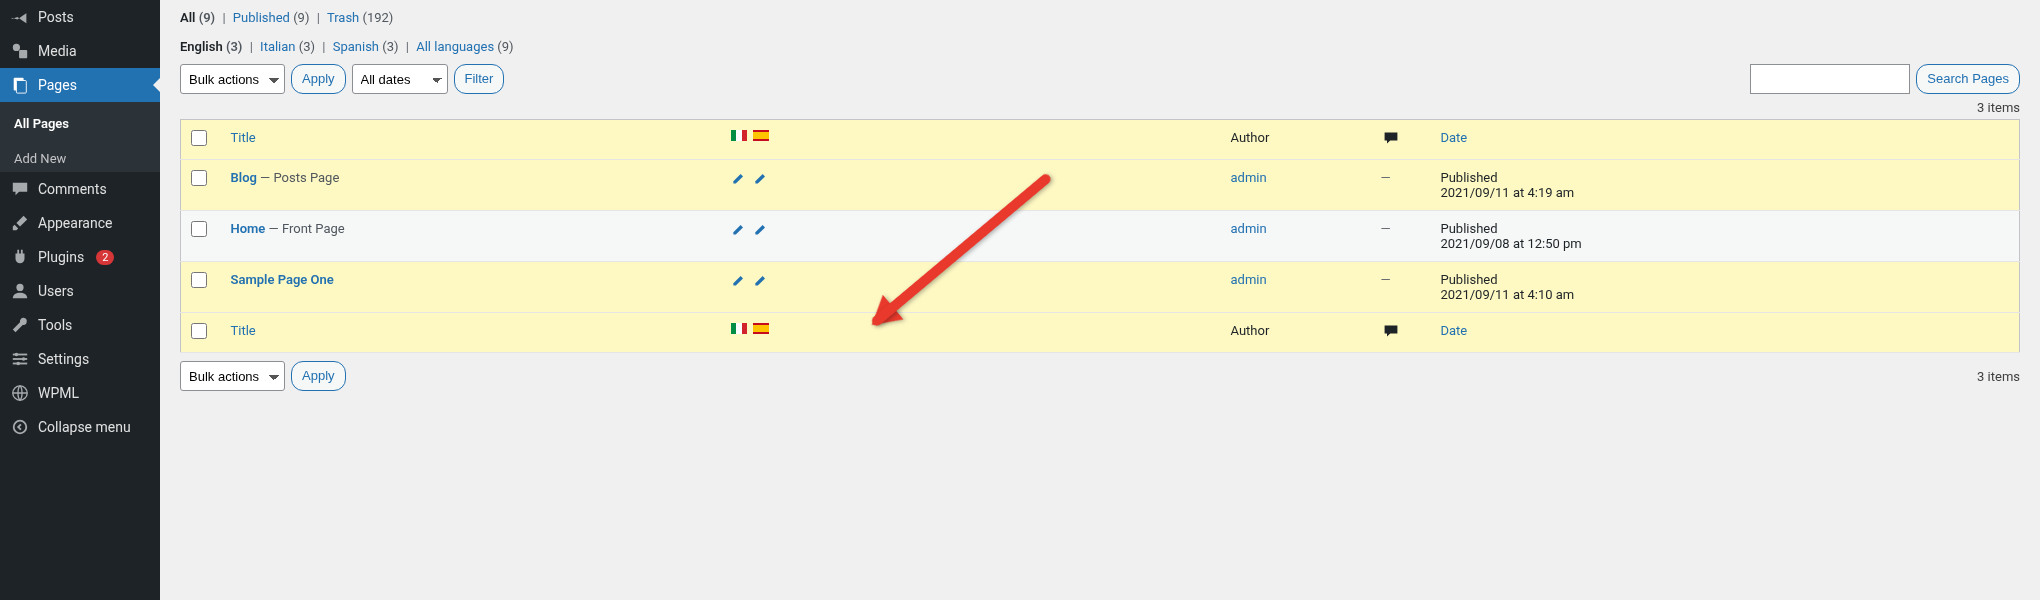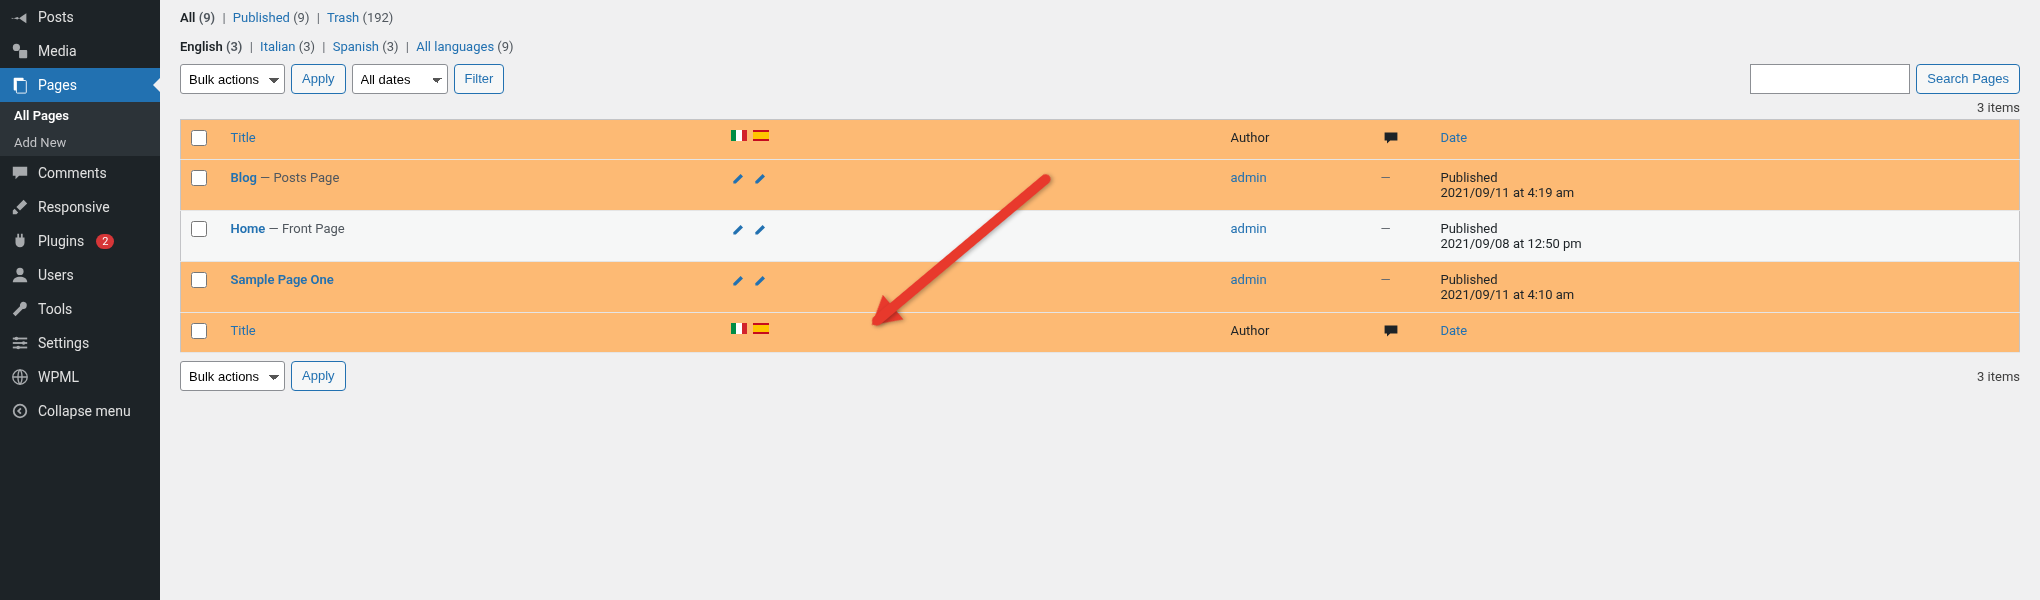--- a/index.html
+++ b/index.html
@@ -52,20 +52,21 @@
     transform: translateY(-50%);
     border: 8px solid transparent;
     border-right-color: #f0f0f1;
   }
   .submenu { background: #2c3338; }
   .submenu-item {
     padding: 6px 10px 6px 14px;
     color: #c3c4c7;
     font-size: 13px;
     cursor: pointer;
+    margin-top: 8px;
   }
   .submenu-item.current {
     color: #fff;
     font-weight: 600;
   }
   .badge-count {
     background: #d63638;
     color: #fff;
     border-radius: 10px;
     font-size: 11px;
@@ -106,41 +107,41 @@
     appearance: none;
     background-image: linear-gradient(45deg, transparent 50%, #555 50%), linear-gradient(135deg, #555 50%, transparent 50%);
     background-position: right 10px top 13px, right 5px top 13px;
     background-size: 5px 5px, 5px 5px;
     background-repeat: no-repeat;
   }
   .button {
     border: 1px solid #2271b1;
     color: #2271b1;
     background: #f6f7f7;
-    border-radius: 4px;
+    border-radius: 12px;
     padding: 0 10px;
     height: 30px;
     line-height: 28px;
     font-size: 13px;
     cursor: pointer;
   }
   .search-box { display: flex; gap: 6px; align-items: center; }
   .search-box input[type="search"] {
     border: 1px solid #8c8f94;
     height: 30px;
     padding: 0 8px;
     width: 160px;
     font-size: 13px;
   }
   .items-count { font-size: 13px; color: #404040; margin-left: auto; }
 
   
   table.wp-list {
     width: 100%;
-    background: #fdba74;
+    background: #fef9c3;
     border: 1px solid #c3c4c7;
     border-collapse: collapse;
     table-layout: fixed;
   }
   table.wp-list th, table.wp-list td {
     text-align: left;
     padding: 10px 10px;
     border-bottom: 1px solid #e5e5e5;
     vertical-align: top;
     font-size: 13px;
@@ -255,21 +256,21 @@
         </svg>
     </span>
     <span>Comments</span>
   </div>
   <div class="menu-item">
     <span class="icon">
       <svg width="18" height="18" viewBox="0 0 20 20" fill="currentColor">
           <path d="M14 2l4 4-8 8-4-4zM4 12l4 4-2 2H2v-4z"></path>
         </svg>
     </span>
-    <span>Responsive</span>
+    <span>Appearance</span>
   </div>
   <div class="menu-item">
     <span class="icon">
       <svg width="18" height="18" viewBox="0 0 20 20" fill="currentColor">
           <path d="M7 2v4H5v6a5 5 0 0010 0V6h-2V2h-2v4H9V2z"></path>
         </svg>
     </span>
     <span>Plugins</span>
     <span class="badge-count">2</span>
   </div>

